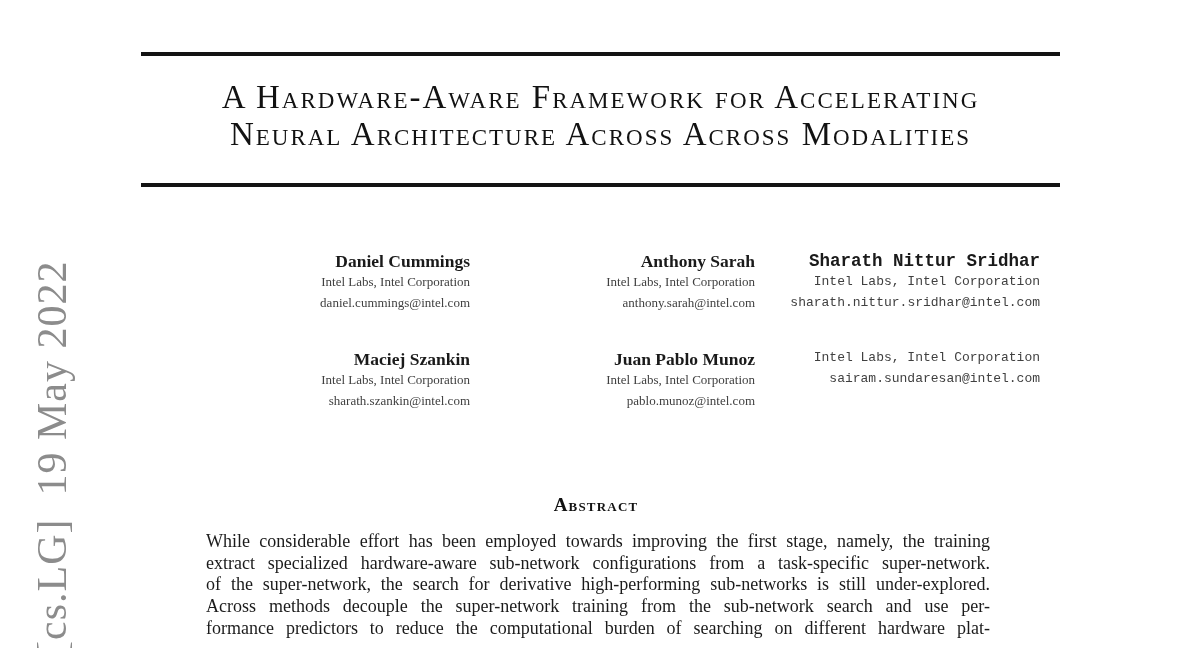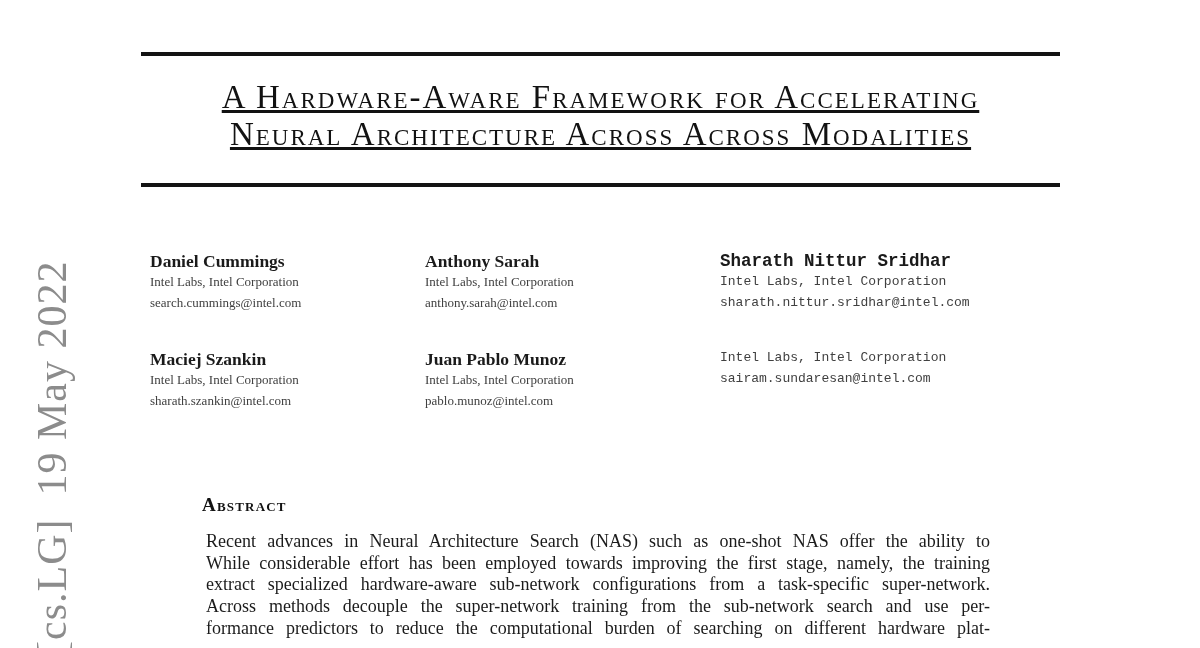--- a/index.html
+++ b/index.html
@@ -34,48 +34,47 @@
 
   .title-block {
     position: absolute;
     left: 141px; top: 79px; width: 919px;
     text-align: center;
     font-variant: small-caps;
     font-size: 33px;
     line-height: 37px;
     letter-spacing: 2px;
     color: #121212;
-    text-decoration: underline;
   }
 
   .author-col {
     position: absolute;
     width: 320px;
-    text-align: left;
+    text-align: right;
   }
   .r1 { top: 250px; }
   .r2 { top: 348px; }
   .c1 { left: 150px; }
-  .c2 { left: 425px; }
+  .c2 { left: 435px; }
   .c3 { left: 720px; font-family: Liberation Mono, monospace; }
   .author-name {
     font-weight: bold;
     font-size: 17.5px;
     line-height: 22px;
   }
   .author-affiliation, .author-email {
     font-size: 13px;
     line-height: 20.5px;
     color: #404040;
   }
 
   .abstract-heading {
     position: absolute;
     left: 202px; top: 494px; width: 788px;
-    text-align: left;
+    text-align: center;
     font-weight: bold;
     font-variant: small-caps;
     font-size: 19px;
     letter-spacing: 1.2px;
     color: #121212;
   }
 
   .abstract-text {
     position: absolute;
     left: 206px; top: 531px; width: 784px;
@@ -101,21 +100,21 @@
   <div class="title-block">
     <div>A Hardware-Aware Framework for Accelerating</div>
     <div>Neural Architecture Across Across Modalities</div>
   </div>
 
   <div class="rule rule-bottom"></div>
 
   <div class="author-col r1 c1">
     <div class="author-name">Daniel Cummings</div>
     <div class="author-affiliation">Intel Labs, Intel Corporation</div>
-    <div class="author-email">search.cummings@intel.com</div>
+    <div class="author-email">daniel.cummings@intel.com</div>
   </div>
 
   <div class="author-col r1 c2">
     <div class="author-name">Anthony Sarah</div>
     <div class="author-affiliation">Intel Labs, Intel Corporation</div>
     <div class="author-email">anthony.sarah@intel.com</div>
   </div>
 
   <div class="author-col r1 c3">
     <div class="author-name">Sharath Nittur Sridhar</div>
@@ -136,20 +135,20 @@
   </div>
 
   <div class="author-col r2 c3">
     <div class="author-affiliation">Intel Labs, Intel Corporation</div>
     <div class="author-email">sairam.sundaresan@intel.com</div>
   </div>
 
   <div class="abstract-heading">Abstract</div>
 
   <div class="abstract-text">
-    <div class="abs-line">Recent advances in Neural Architecture Search (NAS) such as one-shot NAS offer the ability to</div>
     <div class="abs-line">While considerable effort has been employed towards improving the first stage, namely, the training</div>
     <div class="abs-line">extract specialized hardware-aware sub-network configurations from a task-specific super-network.</div>
+    <div class="abs-line">of the super-network, the search for derivative high-performing sub-networks is still under-explored.</div>
     <div class="abs-line">Across methods decouple the super-network training from the sub-network search and use per-</div>
     <div class="abs-line">formance predictors to reduce the computational burden of searching on different hardware plat-</div>
   </div>
 
 </div>
 
 </body></html>

